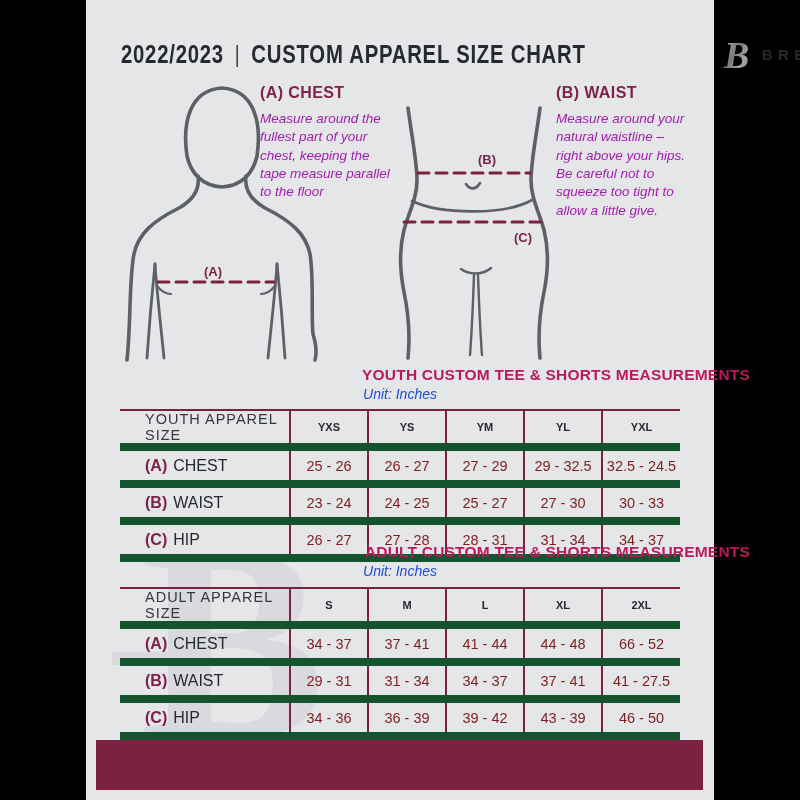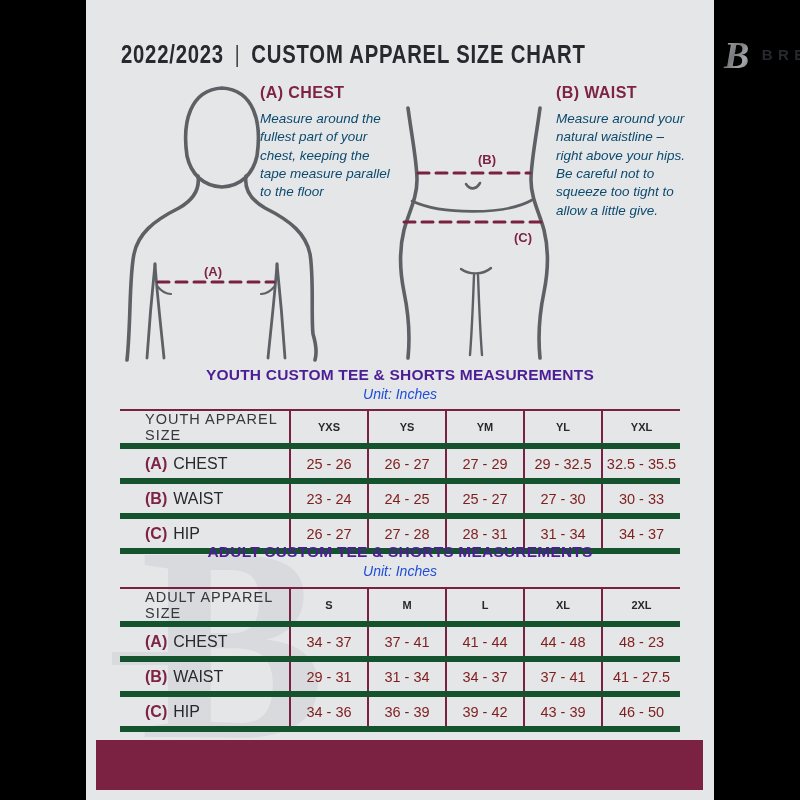--- a/index.html
+++ b/index.html
@@ -14,37 +14,37 @@
   
   .header{position:absolute;left:29px;top:32px;right:22px;height:44px;display:flex;align-items:center;z-index:4;margin-left:6px;}
   .title-group{display:flex;align-items:center;gap:12px;transform:scaleX(.78);transform-origin:left center;
     font-weight:700;font-size:26px;color:#26292D;letter-spacing:1px;white-space:nowrap;}
   .title-sep{font-weight:300;font-size:24px;padding:0 2px;color:#3A3D41;}
   .logo{margin-left:auto;display:flex;align-items:center;gap:9px;}
   .brand{font-size:15px;font-weight:700;letter-spacing:5.5px;color:#26292D;}
   
   .guide-block{position:absolute;z-index:2;}
   .guide-heading{font-size:16px;font-weight:800;color:#7E2346;letter-spacing:.4px;margin:0 0 8px 0;}
-  .guide-body{font-size:13.5px;font-style:italic;color:#0c4a6e;line-height:1.36;white-space:pre-line;}
+  .guide-body{font-size:13.5px;font-style:italic;color:#a21caf;line-height:1.36;white-space:pre-line;}
   .chest-text{left:174px;top:84px;width:152px;}
   .waist-text{left:470px;top:84px;width:154px;}
   .hips-text{left:470px;top:222px;width:154px;}
   .guide-svg{position:absolute;left:0;top:78px;z-index:1;}
   .guide-svg path{fill:none;stroke:#5D6064;stroke-linecap:round;}
   .guide-svg .dash{stroke:#7A2040;stroke-width:3;stroke-dasharray:11 7;}
   .guide-svg text{fill:#7E2346;font-weight:800;font-size:13px;font-family:"Liberation Sans",sans-serif;}
   
-  .tbl-title{position:absolute;left:0;width:100%;text-align:center;font-size:15.5px;font-weight:700;
-    color:#4c1d95;letter-spacing:.2px;z-index:2;}
+  .tbl-title{position:absolute;left:0;width:100%;text-align:right;font-size:15.5px;font-weight:700;
+    color:#be185d;letter-spacing:.2px;z-index:2;padding-left:36px;}
   .tbl-unit{position:absolute;left:0;width:100%;text-align:center;font-size:14px;font-style:italic;
     color:#1d4ed8;z-index:2;}
   .tbl-wrap{position:absolute;left:34px;width:560px;z-index:2;}
   table.size-table{width:560px;border-collapse:collapse;table-layout:fixed;border-top:2px solid #7A2040;}
   table.size-table col.c0{width:170px;}
-  table.size-table tr{border-bottom:6px solid #14532d;}
+  table.size-table tr{border-bottom:8px solid #14532d;}
   table.size-table td{padding:0;height:29px;vertical-align:middle;}
   table.size-table tr.head-row td{height:32px;}
   table.size-table td + td{border-left:2px solid #7A2040;}
   .first-head{font-size:14.5px;letter-spacing:1px;color:#35383C;text-align:left;padding-left:25px !important;}
   .col-head{font-weight:700;font-size:11px;color:#26292D;text-align:center;}
   .row-head{text-align:left;padding-left:25px !important;font-size:16px;color:#26292D;white-space:nowrap;}
   .pfx{color:#7E2346;font-weight:800;margin-right:6px;}
   .val{font-size:14.5px;color:#7f1d1d;text-align:center;}
   
   .watermark{position:absolute;left:26px;top:532px;z-index:0;}
@@ -153,21 +153,21 @@
         <td class="col-head">YM</td>
         <td class="col-head">YL</td>
         <td class="col-head">YXL</td>
       </tr>
       <tr>
         <td class="row-head"><span class="pfx">(A)</span><span>CHEST</span></td>
         <td class="val">25 - 26</td>
         <td class="val">26 - 27</td>
         <td class="val">27 - 29</td>
         <td class="val">29 - 32.5</td>
-        <td class="val">32.5 - 35.5</td>
+        <td class="val">32.5 - 24.5</td>
       </tr>
       <tr>
         <td class="row-head"><span class="pfx">(B)</span><span>WAIST</span></td>
         <td class="val">23 - 24</td>
         <td class="val">24 - 25</td>
         <td class="val">25 - 27</td>
         <td class="val">27 - 30</td>
         <td class="val">30 - 33</td>
       </tr>
       <tr>
@@ -202,21 +202,21 @@
         <td class="col-head">L</td>
         <td class="col-head">XL</td>
         <td class="col-head">2XL</td>
       </tr>
       <tr>
         <td class="row-head"><span class="pfx">(A)</span><span>CHEST</span></td>
         <td class="val">34 - 37</td>
         <td class="val">37 - 41</td>
         <td class="val">41 - 44</td>
         <td class="val">44 - 48</td>
-        <td class="val">48 - 23</td>
+        <td class="val">66 - 52</td>
       </tr>
       <tr>
         <td class="row-head"><span class="pfx">(B)</span><span>WAIST</span></td>
         <td class="val">29 - 31</td>
         <td class="val">31 - 34</td>
         <td class="val">34 - 37</td>
         <td class="val">37 - 41</td>
         <td class="val">41 - 27.5</td>
       </tr>
       <tr>

